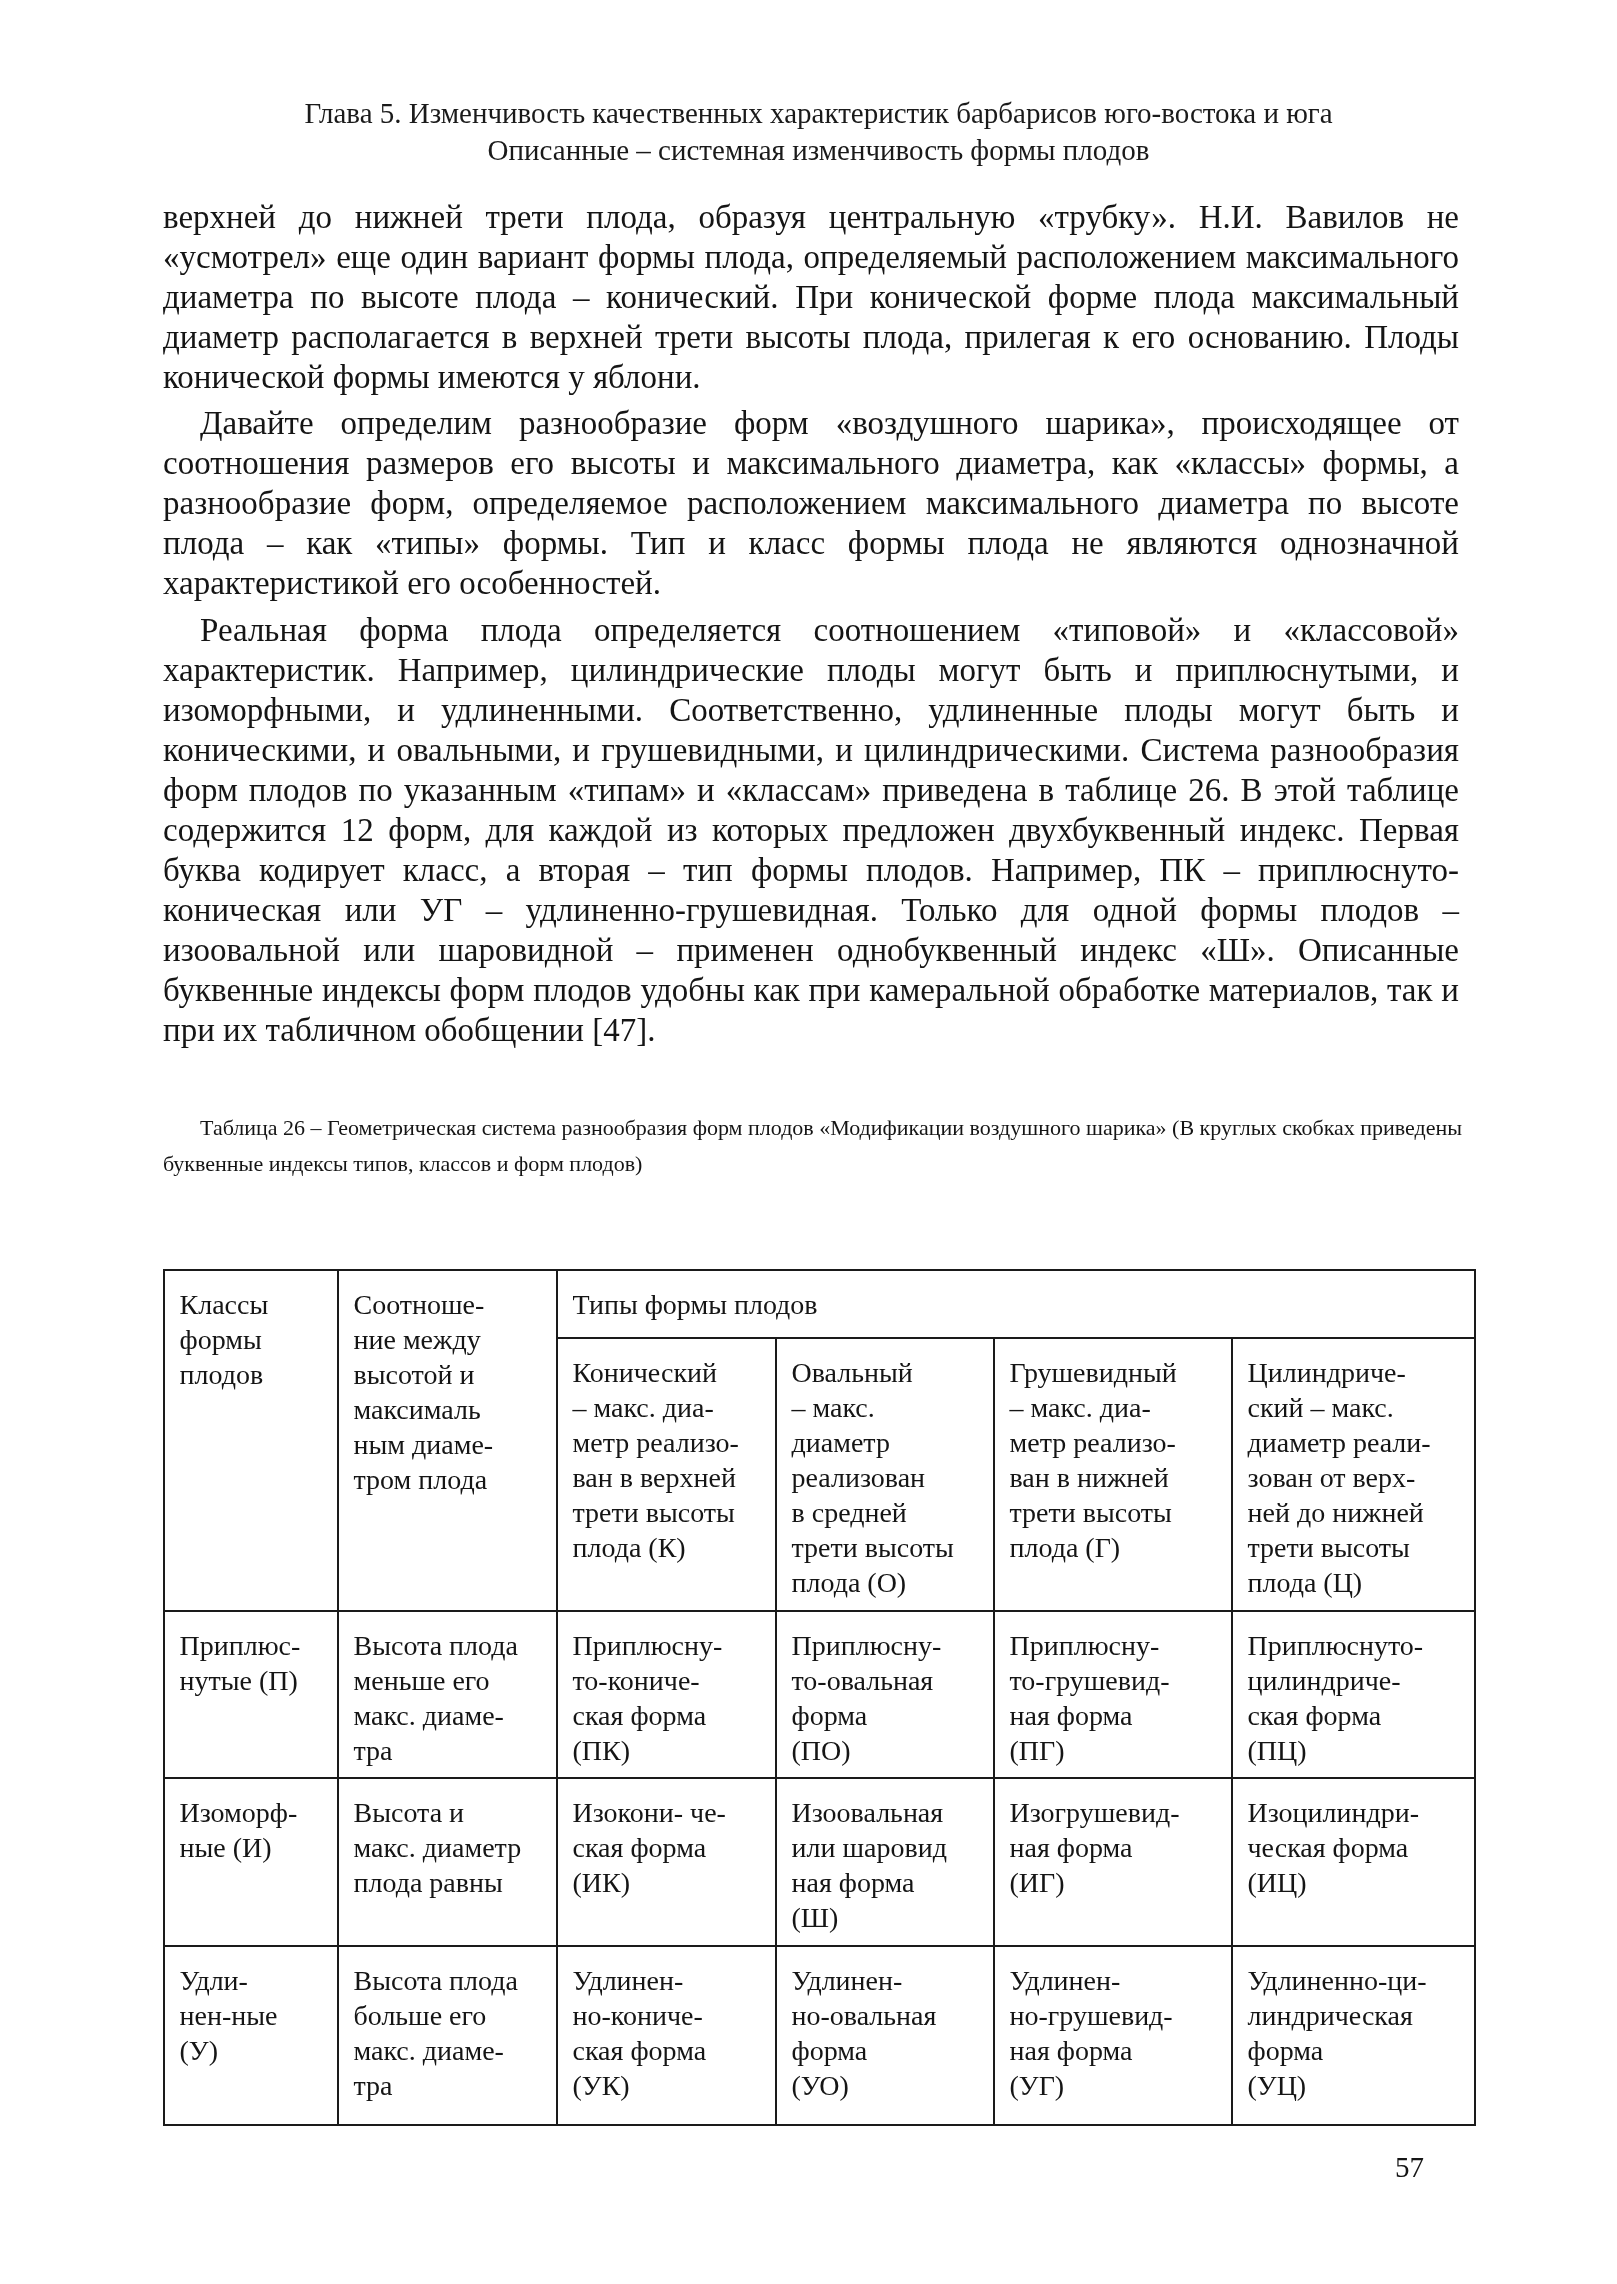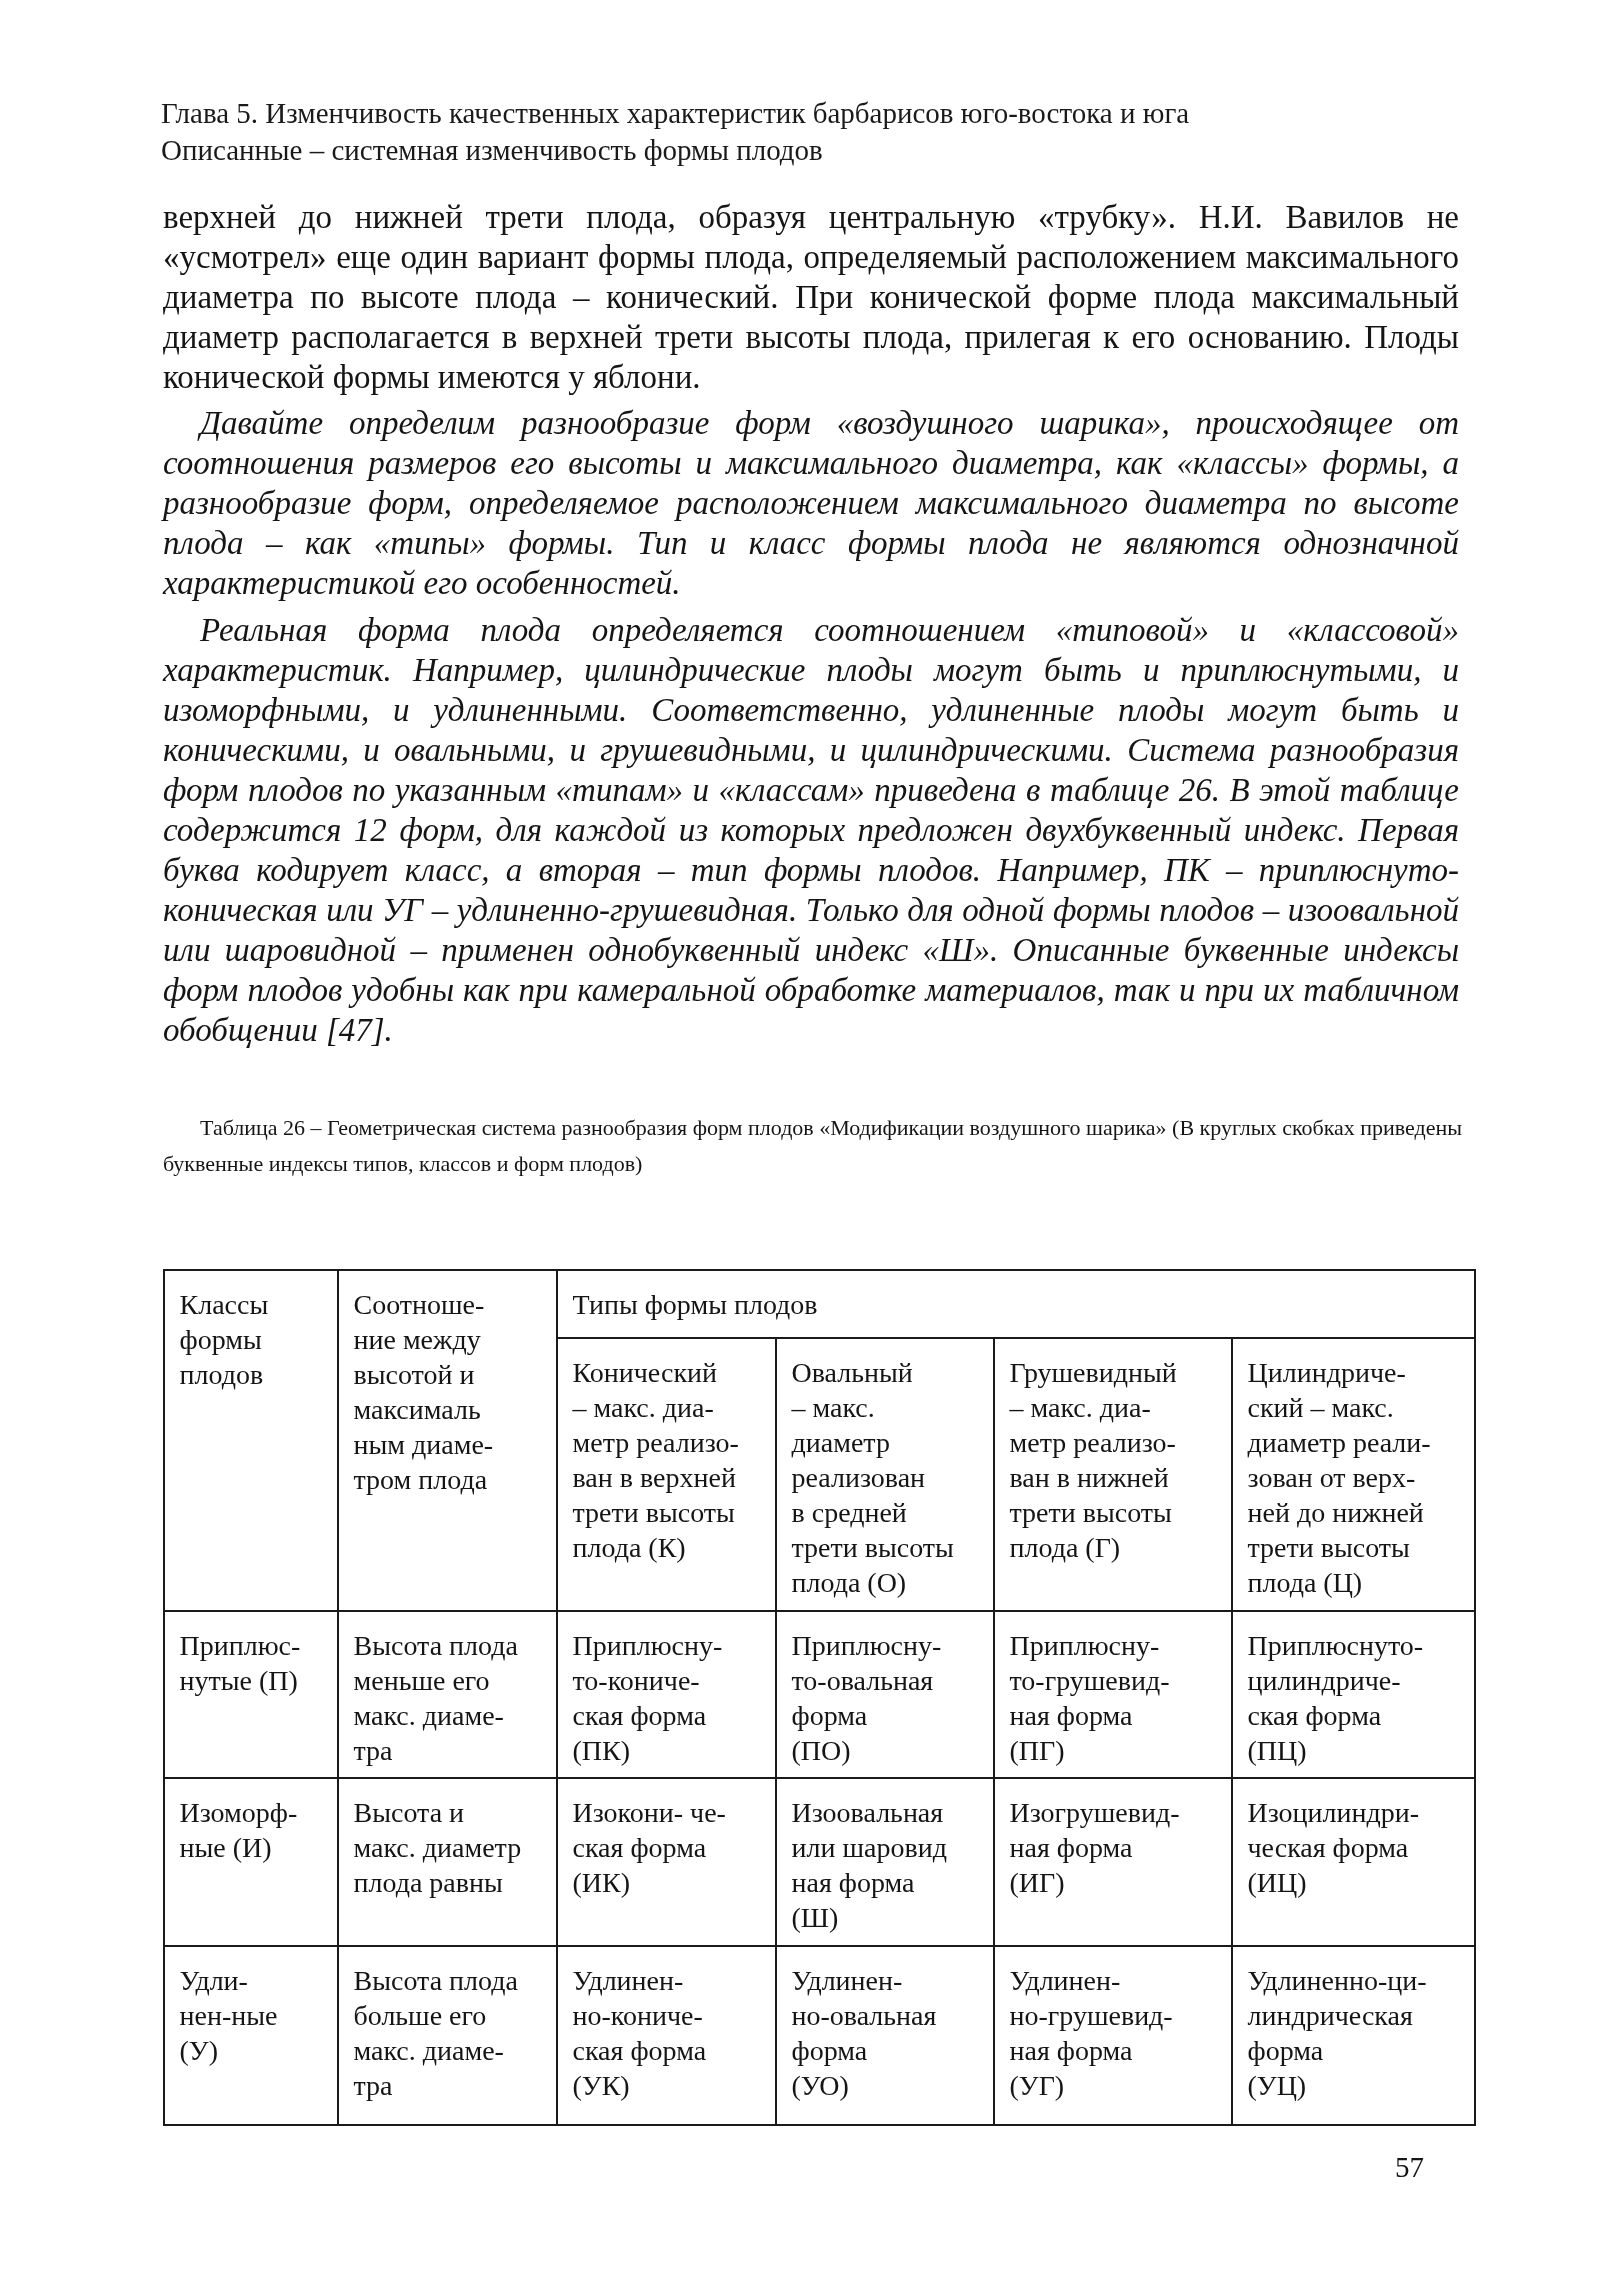--- a/index.html
+++ b/index.html
@@ -5,30 +5,30 @@
   html, body { margin: 0; padding: 0; background: #ffffff; }
   body {
     width: 1618px; height: 2284px; position: relative; overflow: hidden;
     font-family: "Liberation Serif", "DejaVu Serif", serif;
     color: #151515;
   }
   .page { position: absolute; left: 0; top: 0; width: 1618px; height: 2284px; }
 
   .running-head {
     position: absolute; left: 161px; top: 95px; width: 1315px;
-    text-align: left; font-size: 29px; line-height: 37px; color: #1a1a1a;
+    text-align: center; font-size: 29px; line-height: 37px; color: #1a1a1a;
   }
   .running-head div { white-space: nowrap; }
 
   .body-text {
     position: absolute; left: 163px; top: 197px; width: 1312px;
     font-size: 33px; line-height: 40px; text-align: justify;
   }
   .body-text p { margin: 0 16px 0 0; }
-  .body-text p.indent { text-indent: 37px; font-style: italic; }
+  .body-text p.indent { text-indent: 37px; }
   .body-text p.gap { margin-top: 6.4px; }
 
   .caption {
     position: absolute; left: 163px; top: 1110px; width: 1312px;
     font-size: 22px; line-height: 36px; text-align: left;
   }
   .caption p { margin: 0; text-indent: 37px; }
 
   table.forms {
     position: absolute; left: 163px; top: 1237px;

